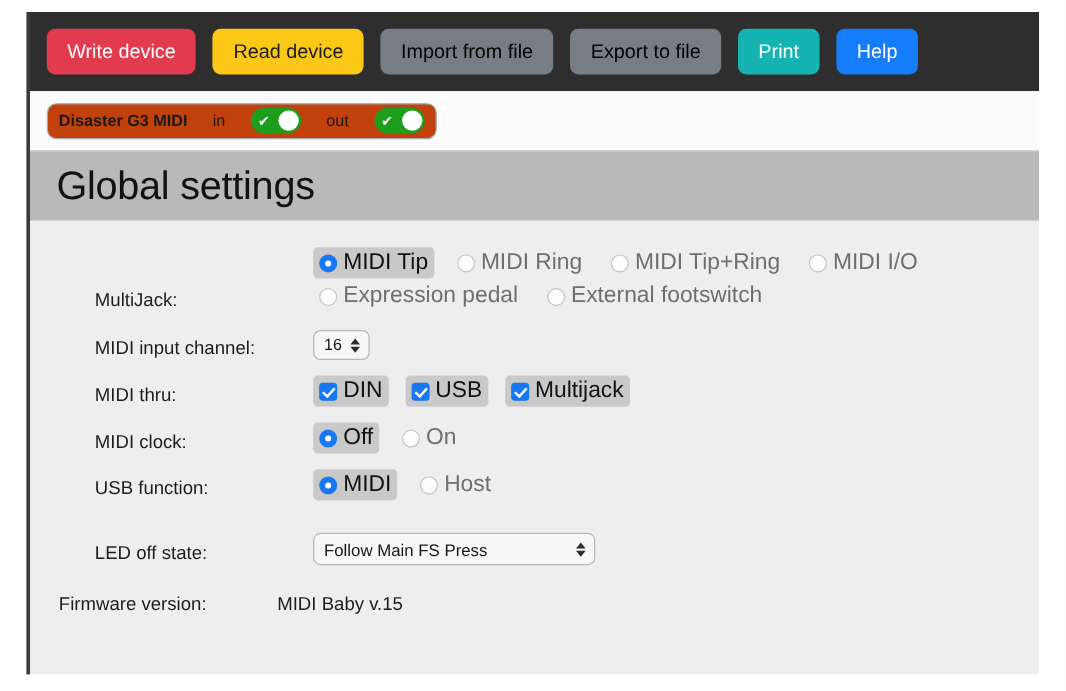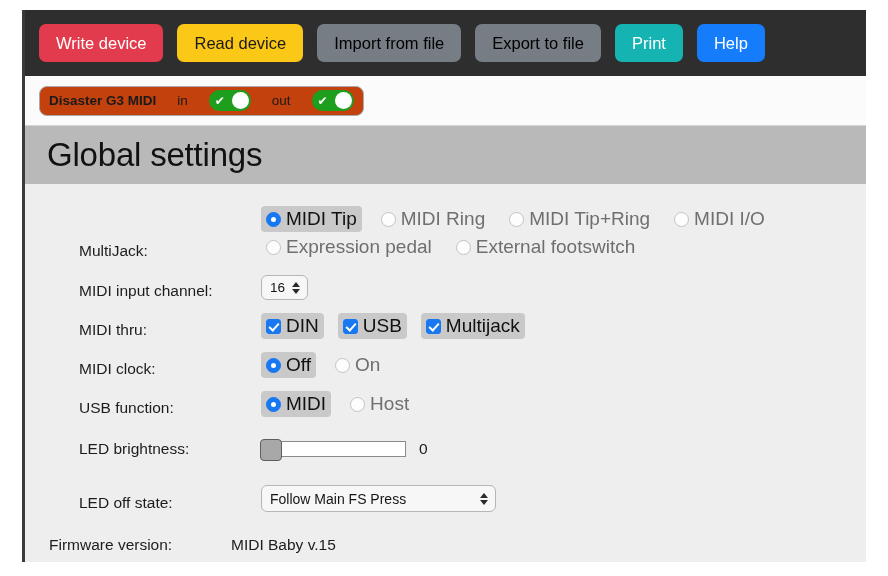--- a/index.html
+++ b/index.html
@@ -369,31 +369,20 @@
           <span class="radio"></span>
           <span>MIDI</span>
         </span>
         <span class="opt">
           <span class="radio"></span>
           <span>Host</span>
         </span>
       </div>
     </div>
 
-    <div class="row" style="margin-top:9px;">
-      <div class="row-label">LED brightness:</div>
-      <div class="row-field">
-        <span class="slider-wrap">
-          <span class="slider">
-            <span class="thumb"></span>
-          </span>
-          <span class="slider-val">0</span>
-        </span>
-      </div>
-    </div>
 
     <div class="row" style="margin-top:22px;">
       <div class="row-label">LED off state:</div>
       <div class="row-field">
         <span class="sel-box wide">
           <span>Follow Main FS Press</span>
           <span class="sel-arrows">
               <i class="up"></i>
               <i class="down"></i>
             </span>

